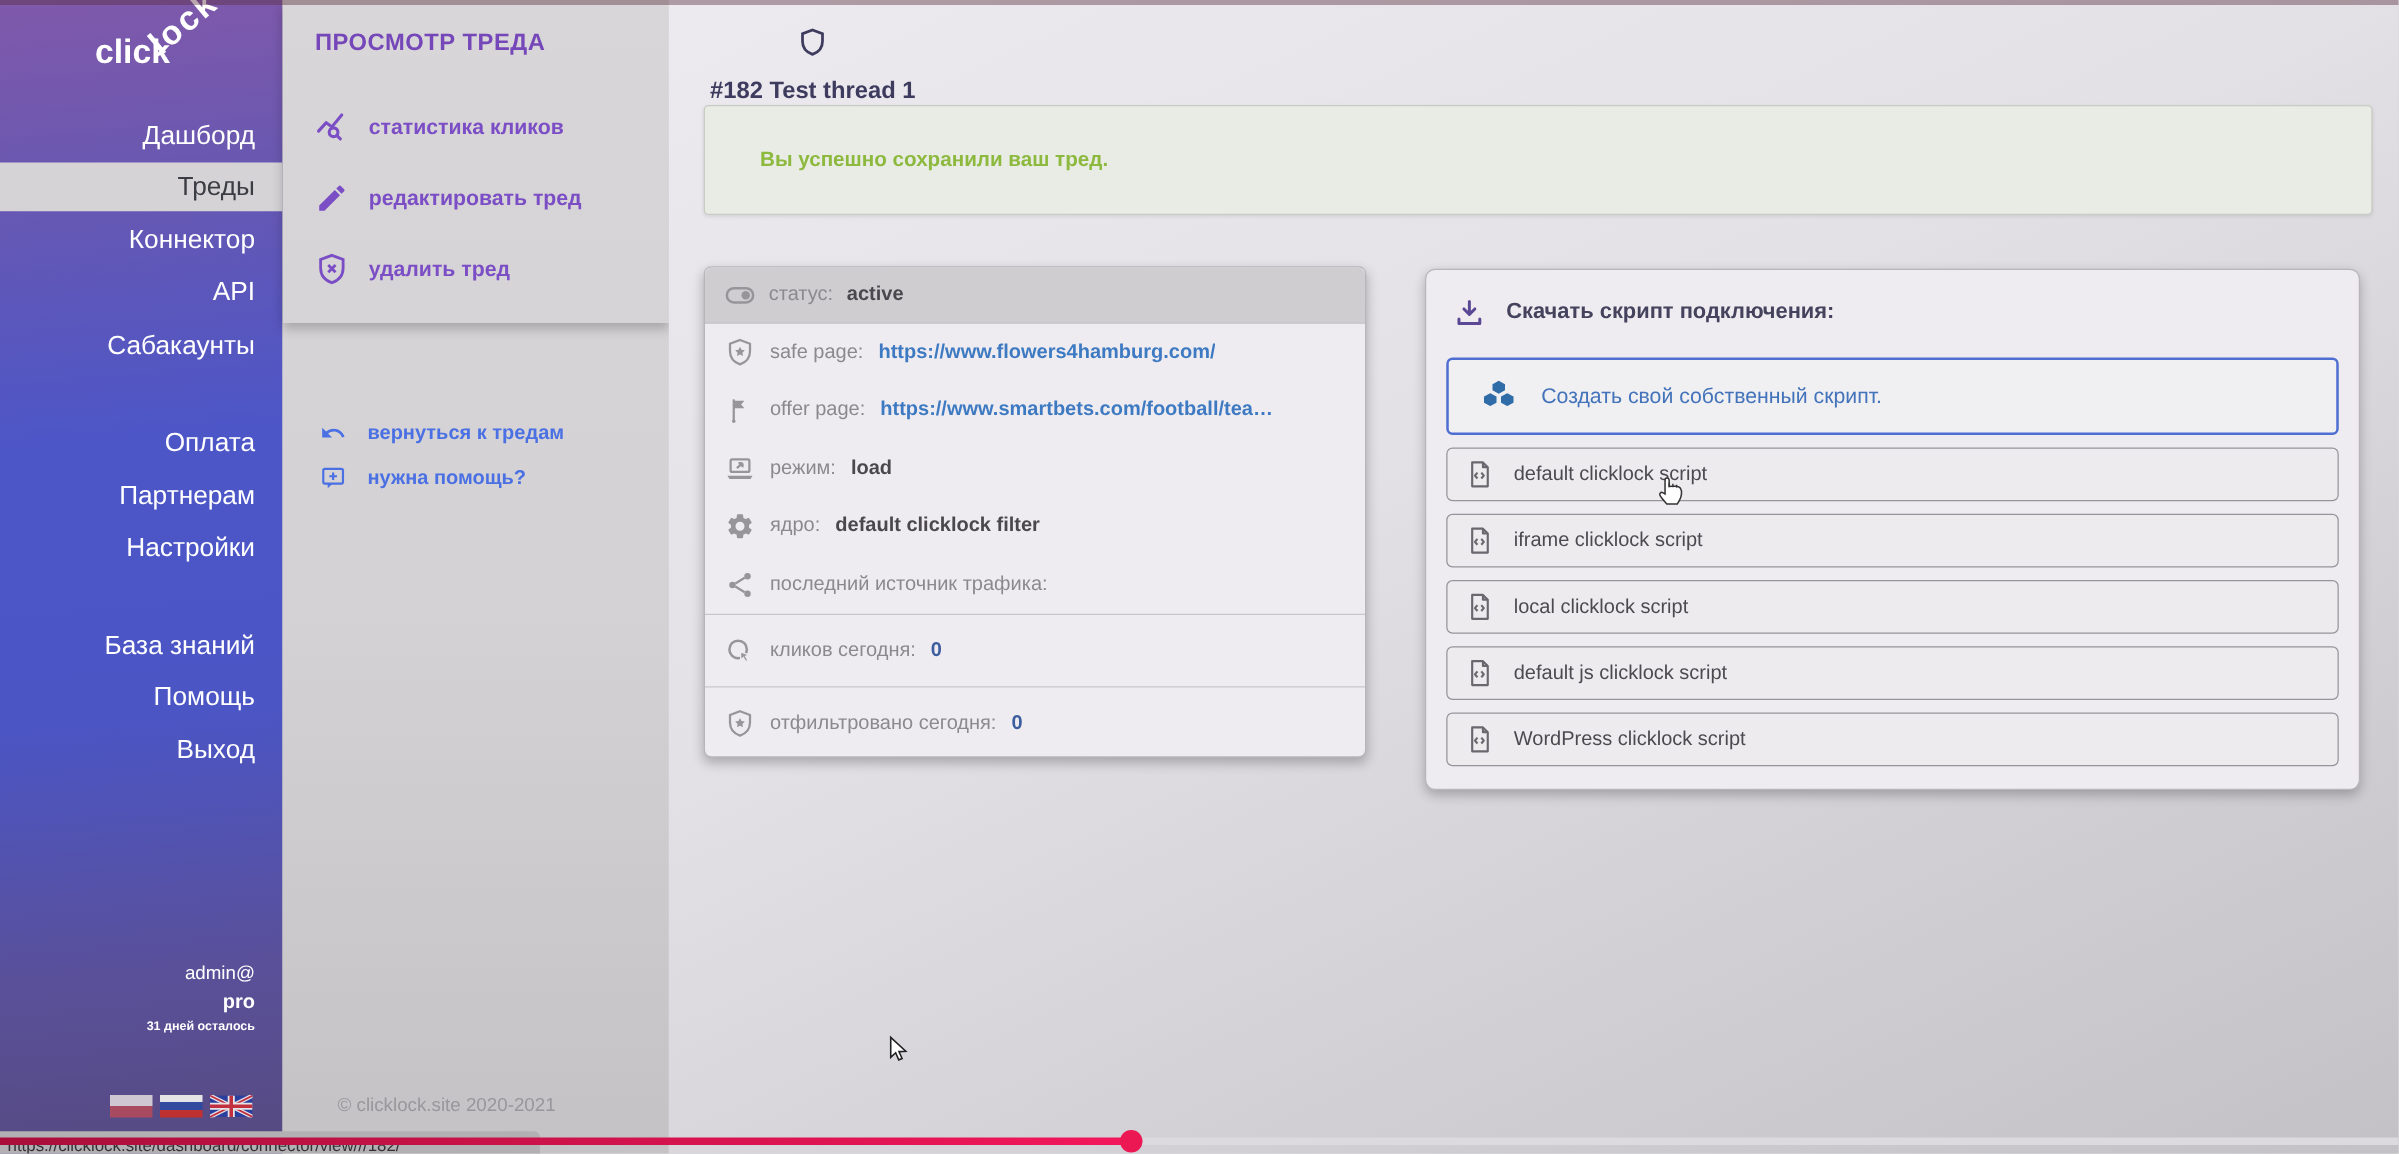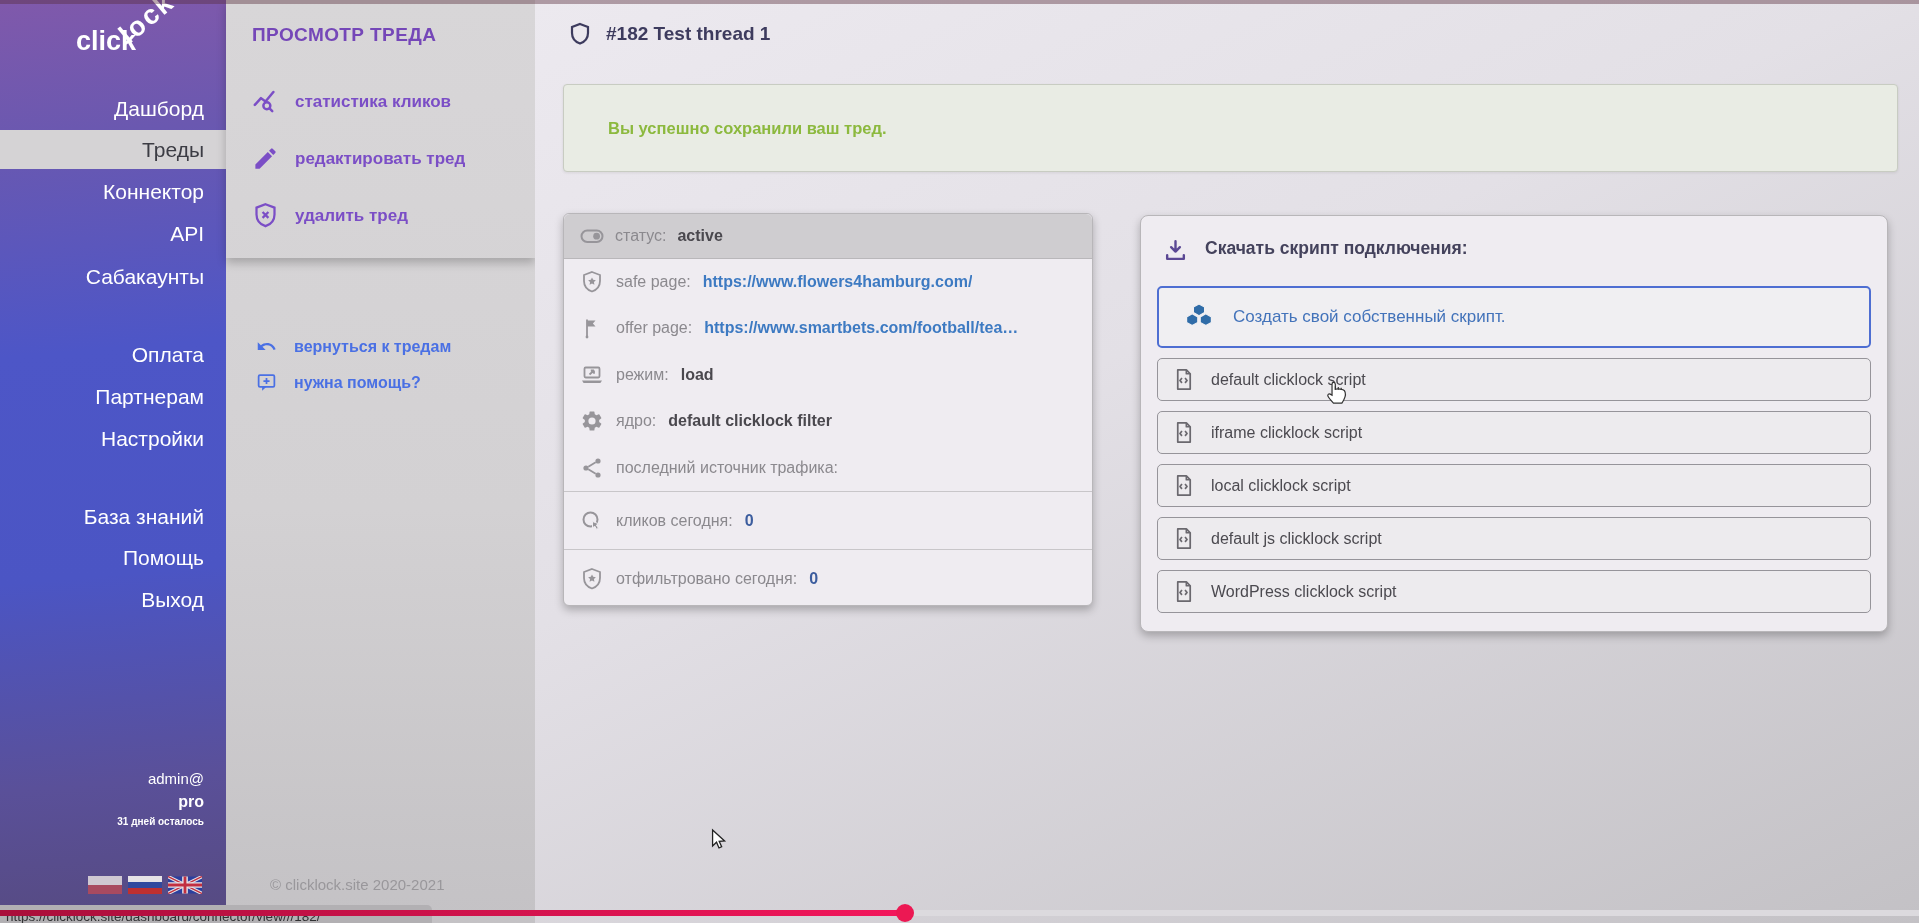--- a/index.html
+++ b/index.html
@@ -33,21 +33,21 @@
     color:#7b4ec6; font-size:17px; font-weight:bold; cursor:pointer; }
   .sub-action .ico { width:27px; height:27px; display:flex; color:#7b4ec6; }
   .sub-link { position:absolute; left:30px; display:flex; align-items:center; gap:17px;
     color:#4a70e4; font-size:16px; font-weight:bold; cursor:pointer; }
   .sub-link .ico { width:21px; height:21px; display:flex; color:#4a70e4; }
   .copyright { position:absolute; left:44px; top:876px; font-size:15px; color:#99979b; }
 
   
   .main { position:absolute; left:535px; top:0; width:1384px; height:923px;
     background:linear-gradient(155deg,#ece9ef 0%,#e3e0e6 40%,#c3c1c5 100%); }
-  .page-header { position:absolute; left:33px; top:20px; display:flex; align-items:center; gap:14px; color:#3d3b5e; }
+  .page-header { position:absolute; left:33px; top:20px; display:flex; align-items:center; gap:14px; color:#3d3b5e;flex-direction:column; }
   .page-header .ttl { font-size:19px; font-weight:bold; }
   .page-header .ico { width:24px; height:28px; display:flex; }
   .alert { position:absolute; left:28px; top:84px; width:1335px; height:88px; background:#e9ece4;
     border:1px solid #c8ccc2; border-radius:4px; display:flex; align-items:center; padding-left:44px;
     color:#8cb93e; font-size:16.5px; box-shadow:0 1px 3px rgba(0,0,0,.08);font-weight:bold; }
 
   .card { position:absolute; background:#efecf1; border:1px solid #b8b6b9; box-shadow:0 4px 9px rgba(0,0,0,.25); }
   .status-card { left:28px; top:213px; width:530px; height:393px; border-radius:6px; }
   .sc-head { height:45px; background:#cfcdd0; border-bottom:1px solid #b9b7ba; border-radius:6px 6px 0 0;
     display:flex; align-items:center; padding:1px 16px; gap:11px; }

